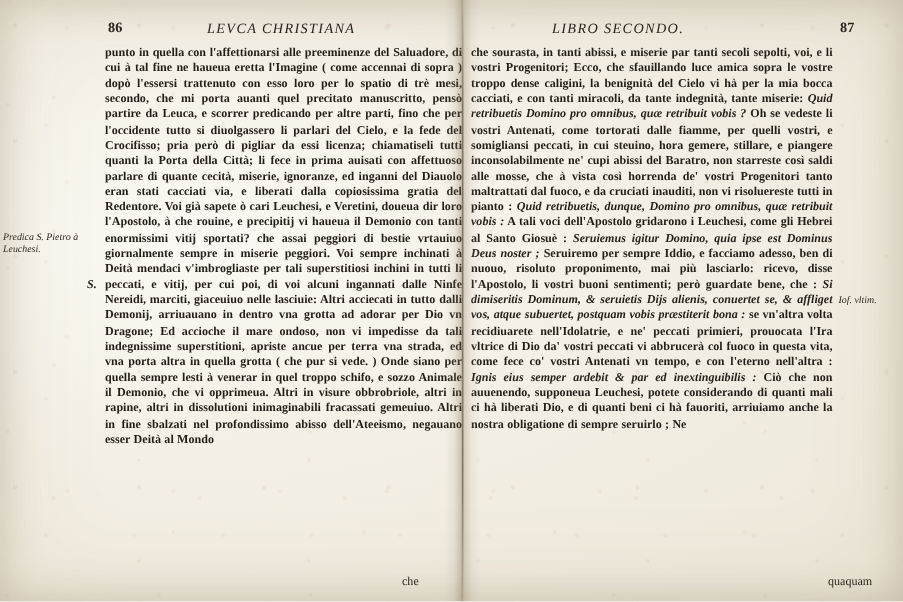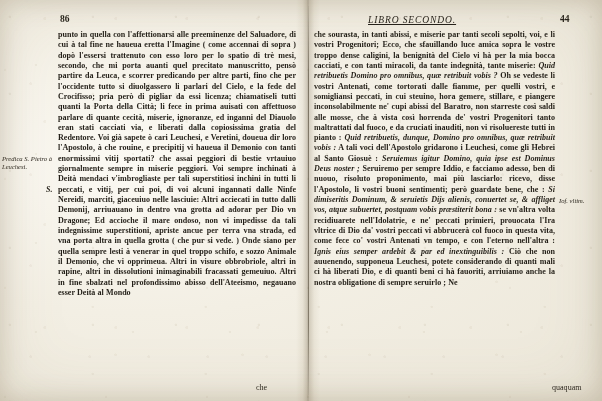--- a/index.html
+++ b/index.html
@@ -45,36 +45,36 @@
       rgba(160,145,115,.10) 76%,
       rgba(255,255,255,0) 100%);
   }
   #gutter-line{
     position:absolute;left:307.5px;top:6px;width:1.4px;height:389px;
     background:linear-gradient(to bottom, rgba(70,60,42,.05), rgba(70,60,42,.55) 18%, rgba(70,60,42,.5) 82%, rgba(70,60,42,.05));
     pointer-events:none;
   }
 
   .page-half{position:absolute;top:0;height:401px;}
-  #left-page{left:0;width:302px;}
+  #left-page{left:12px;width:302px;}
   #right-page{left:300px;width:302px;}
 
   .runhead{
     position:absolute;top:15px;height:13px;
     font-style:italic;font-size:9.5px;letter-spacing:.9px;
     color:#25211a;white-space:nowrap;
   }
   .folio{
     position:absolute;top:14px;
     font-family:"Liberation Serif", serif;
     font-weight:bold;font-size:9.5px;color:#221e17;
   }
   #left-runhead{left:126px;}
   #left-folio{left:60px;}
-  #right-runhead{left:68px;text-decoration:underline;}
+  #right-runhead{left:68px;}
   #right-folio{left:260px;}
 
   .col{
     position:absolute;
     font-size:8.05px;
     line-height:10.32px;
     color:#231f18;
     text-align:justify;
     text-justify:inter-word;
     -webkit-hyphens:none;hyphens:none;
@@ -108,37 +108,38 @@
 </style>
 </head>
 <body>
 
 <div id="page">
 
   <div class="page-half" id="left-page">
 
     <div class="folio" id="left-folio">86</div>
 
+    <div class="runhead" id="left-runhead">LEVCA CHRISTIANA</div>
 
     <div class="col" id="left-col">
       <p>punto in quella con l'affettionarsi alle preeminenze del Saluadore, di cui à tal fine ne haueua eretta l'Imagine ( come accennai di sopra ) dopò l'essersi trattenuto con esso loro per lo spatio di trè mesi, secondo, che mi porta auanti quel precitato manuscritto, pensò partire da Leuca, e scorrer predicando per altre parti, fino che per l'occidente tutto si diuolgassero li parlari del Cielo, e la fede del Crocifisso; pria però di pigliar da essi licenza; chiamatiseli tutti quanti la Porta della Città; li fece in prima auisati con affettuoso parlare di quante cecità, miserie, ignoranze, ed inganni del Diauolo eran stati cacciati via, e liberati dalla copiosissima gratia del Redentore. Voi già sapete ò cari Leuchesi, e Veretini, doueua dir loro l'Apostolo, à che rouine, e precipitij vi haueua il Demonio con tanti enormissimi vitij sportati? che assai peggiori di bestie vrtauiuo giornalmente sempre in miserie peggiori. Voi sempre inchinati à Deità mendaci v'imbrogliaste per tali superstitiosi inchini in tutti li peccati, e vitij, per cui poi, di voi alcuni ingannati dalle Ninfe Nereidi, marciti, giaceuiuo nelle lasciuie: Altri acciecati in tutto dalli Demonij, arriuauano in dentro vna grotta ad adorar per Dio vn Dragone; Ed accioche il mare ondoso, non vi impedisse da tali indegnissime superstitioni, apriste ancue per terra vna strada, ed vna porta altra in quella grotta ( che pur si vede. ) Onde siano per quella sempre lesti à venerar in quel troppo schifo, e sozzo Animale il Demonio, che vi opprimeua. Altri in visure obbrobriole, altri in rapine, altri in dissolutioni inimaginabili fracassati gemeuiuo. Altri in fine sbalzati nel profondissimo abisso dell'Ateeismo, negauano esser Deità al Mondo</p>
     </div>
 
     <div class="sec-mark">S.</div>
 
     <div class="catch" id="left-catch">che</div>
   </div>
 
   <div class="marg" id="marg-left">Predica S. Pietro à Leuchesi.</div>
 
   <div class="page-half" id="right-page">
 
     <div class="runhead" id="right-runhead">LIBRO SECONDO.</div>
 
-    <div class="folio" id="right-folio">44</div>
+    <div class="folio" id="right-folio">87</div>
 
     <div class="col" id="right-col">
       <p><span>che sourasta, in tanti abissi, e miserie par tanti secoli sepolti, voi, e li vostri Progenitori; Ecco, che sfauillando luce amica sopra le vostre troppo dense caligini, la benignità del Cielo vi hà per la mia bocca cacciati, e con tanti miracoli, da tante indegnità, tante miserie: </span><span class="lat">Quid retribuetis Domino pro omnibus, quæ retribuit vobis ?</span><span> Oh se vedeste li vostri Antenati, come tortorati dalle fiamme, per quelli vostri, e somigliansi peccati, in cui steuino, hora gemere, stillare, e piangere inconsolabilmente ne' cupi abissi del Baratro, non starreste così saldi alle mosse, che à vista così horrenda de' vostri Progenitori tanto maltrattati dal fuoco, e da cruciati inauditi, non vi risoluereste tutti in pianto : </span><span class="lat">Quid retribuetis, dunque, Domino pro omnibus, quæ retribuit vobis :</span><span> A tali voci dell'Apostolo gridarono i Leuchesi, come gli Hebrei al Santo Giosuè : </span><span class="lat">Seruiemus igitur Domino, quia ipse est Dominus Deus noster ;</span><span> Seruiremo per sempre Iddio, e facciamo adesso, ben di nuouo, risoluto proponimento, mai più lasciarlo: ricevo, disse l'Apostolo, li vostri buoni sentimenti; però guardate bene, che : </span><span class="lat">Si dimiseritis Dominum, &amp; seruietis Dijs alienis, conuertet se, &amp; affliget vos, atque subuertet, postquam vobis præstiterit bona :</span><span> se vn'altra volta recidiuarete nell'Idolatrie, e ne' peccati primieri, prouocata l'Ira vltrice di Dio da' vostri peccati vi abbrucerà col fuoco in questa vita, come fece co' vostri Antenati vn tempo, e con l'eterno nell'altra : </span><span class="lat">Ignis eius semper ardebit &amp; par ed inextinguibilis :</span><span> Ciò che non auuenendo, supponeua Leuchesi, potete considerando di quanti mali ci hà liberati Dio, e di quanti beni ci hà fauoriti, arriuiamo anche la nostra obligatione di sempre seruirlo ; Ne</span></p>
     </div>
 
     <div class="marg" id="marg-right">Iof. vltim.</div>
 
     <div class="catch" id="right-catch">quaquam</div>
   </div>
 

